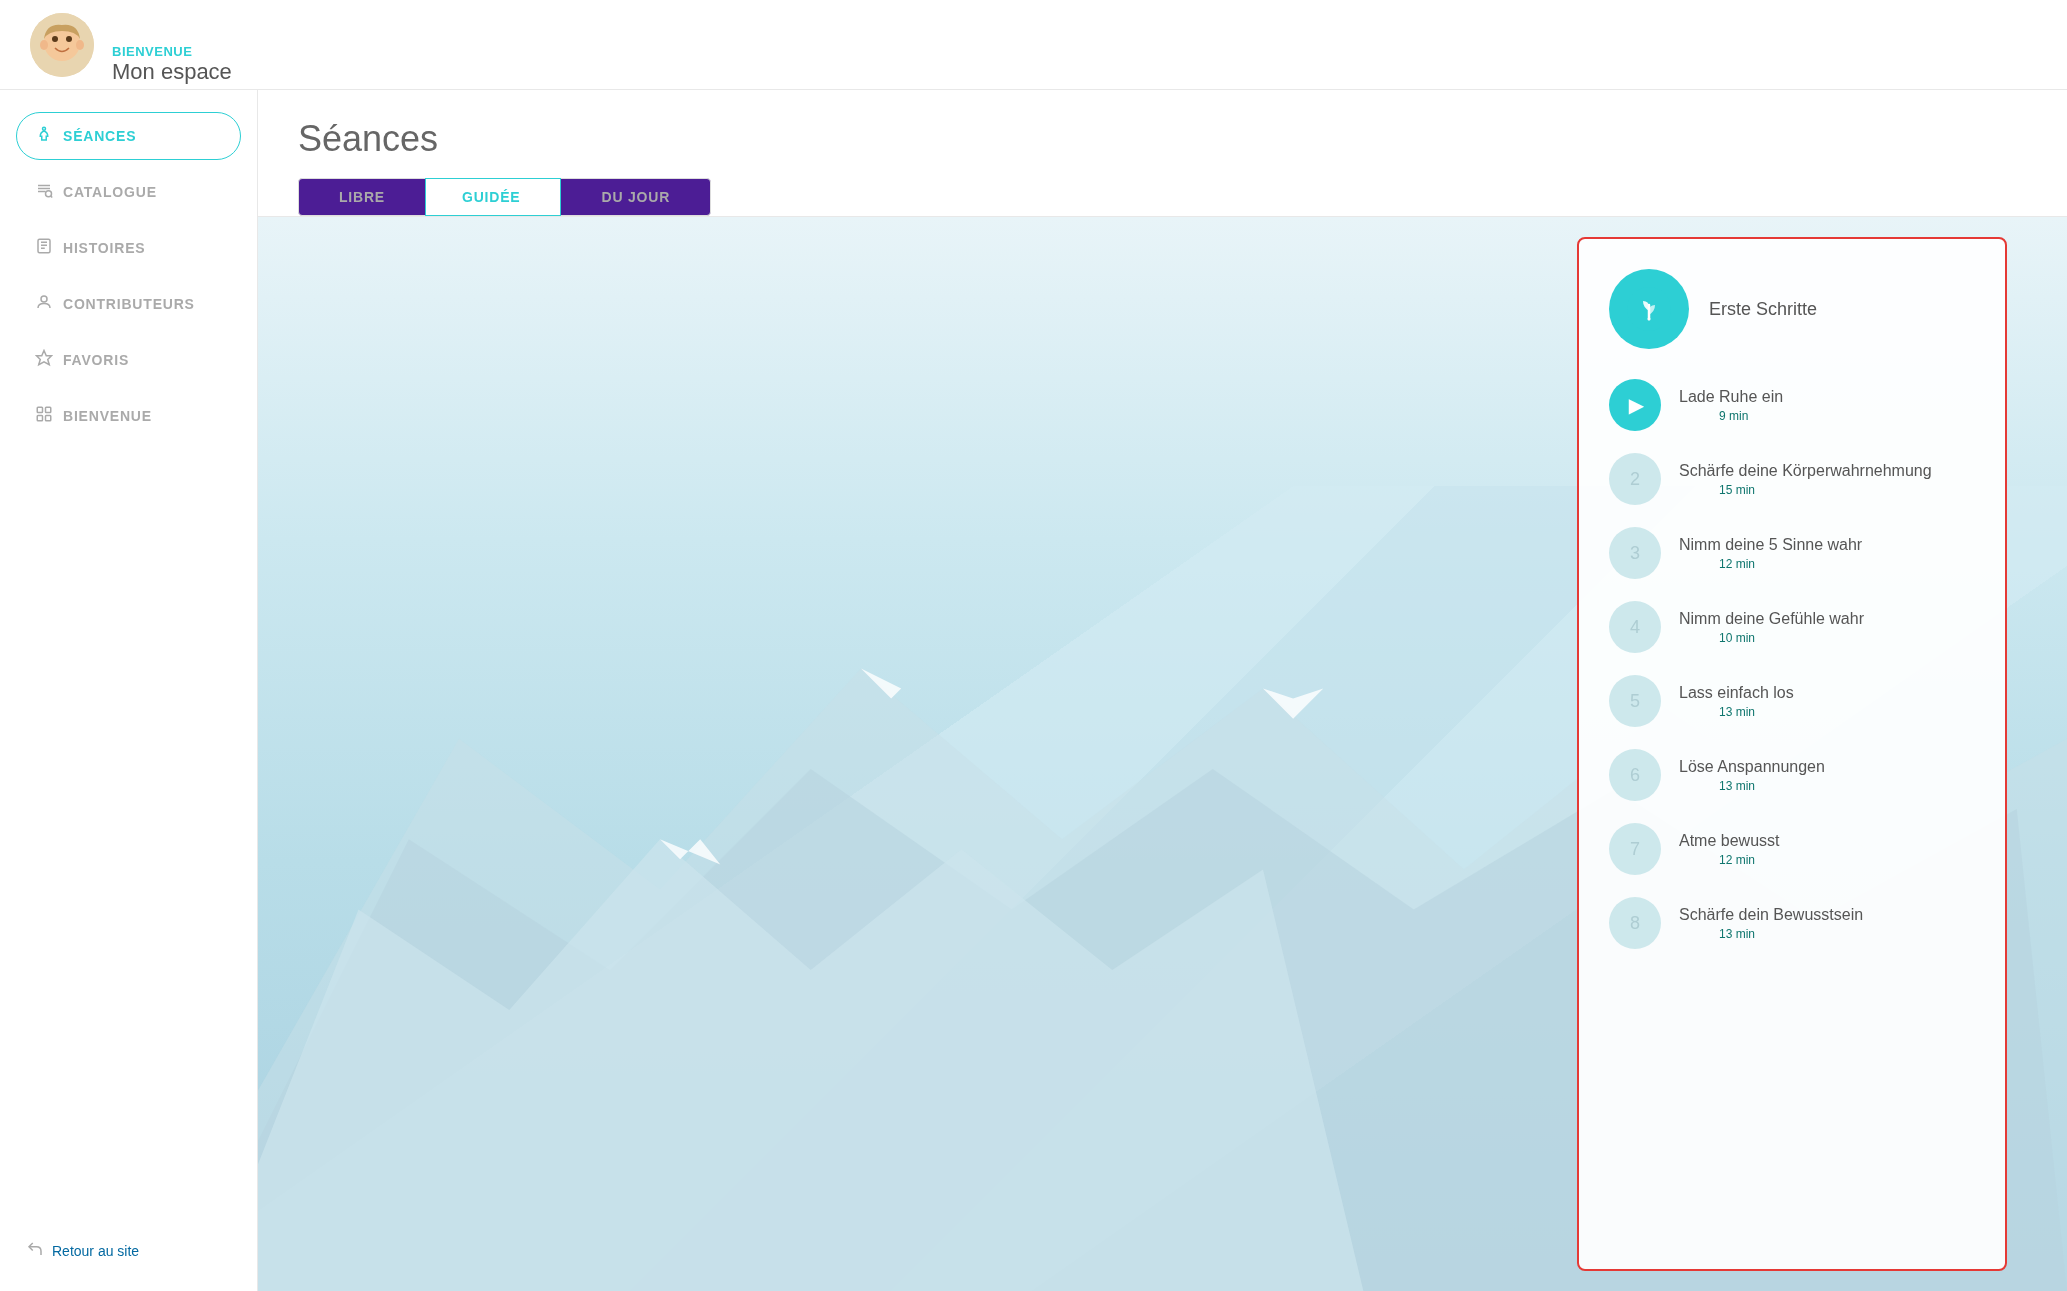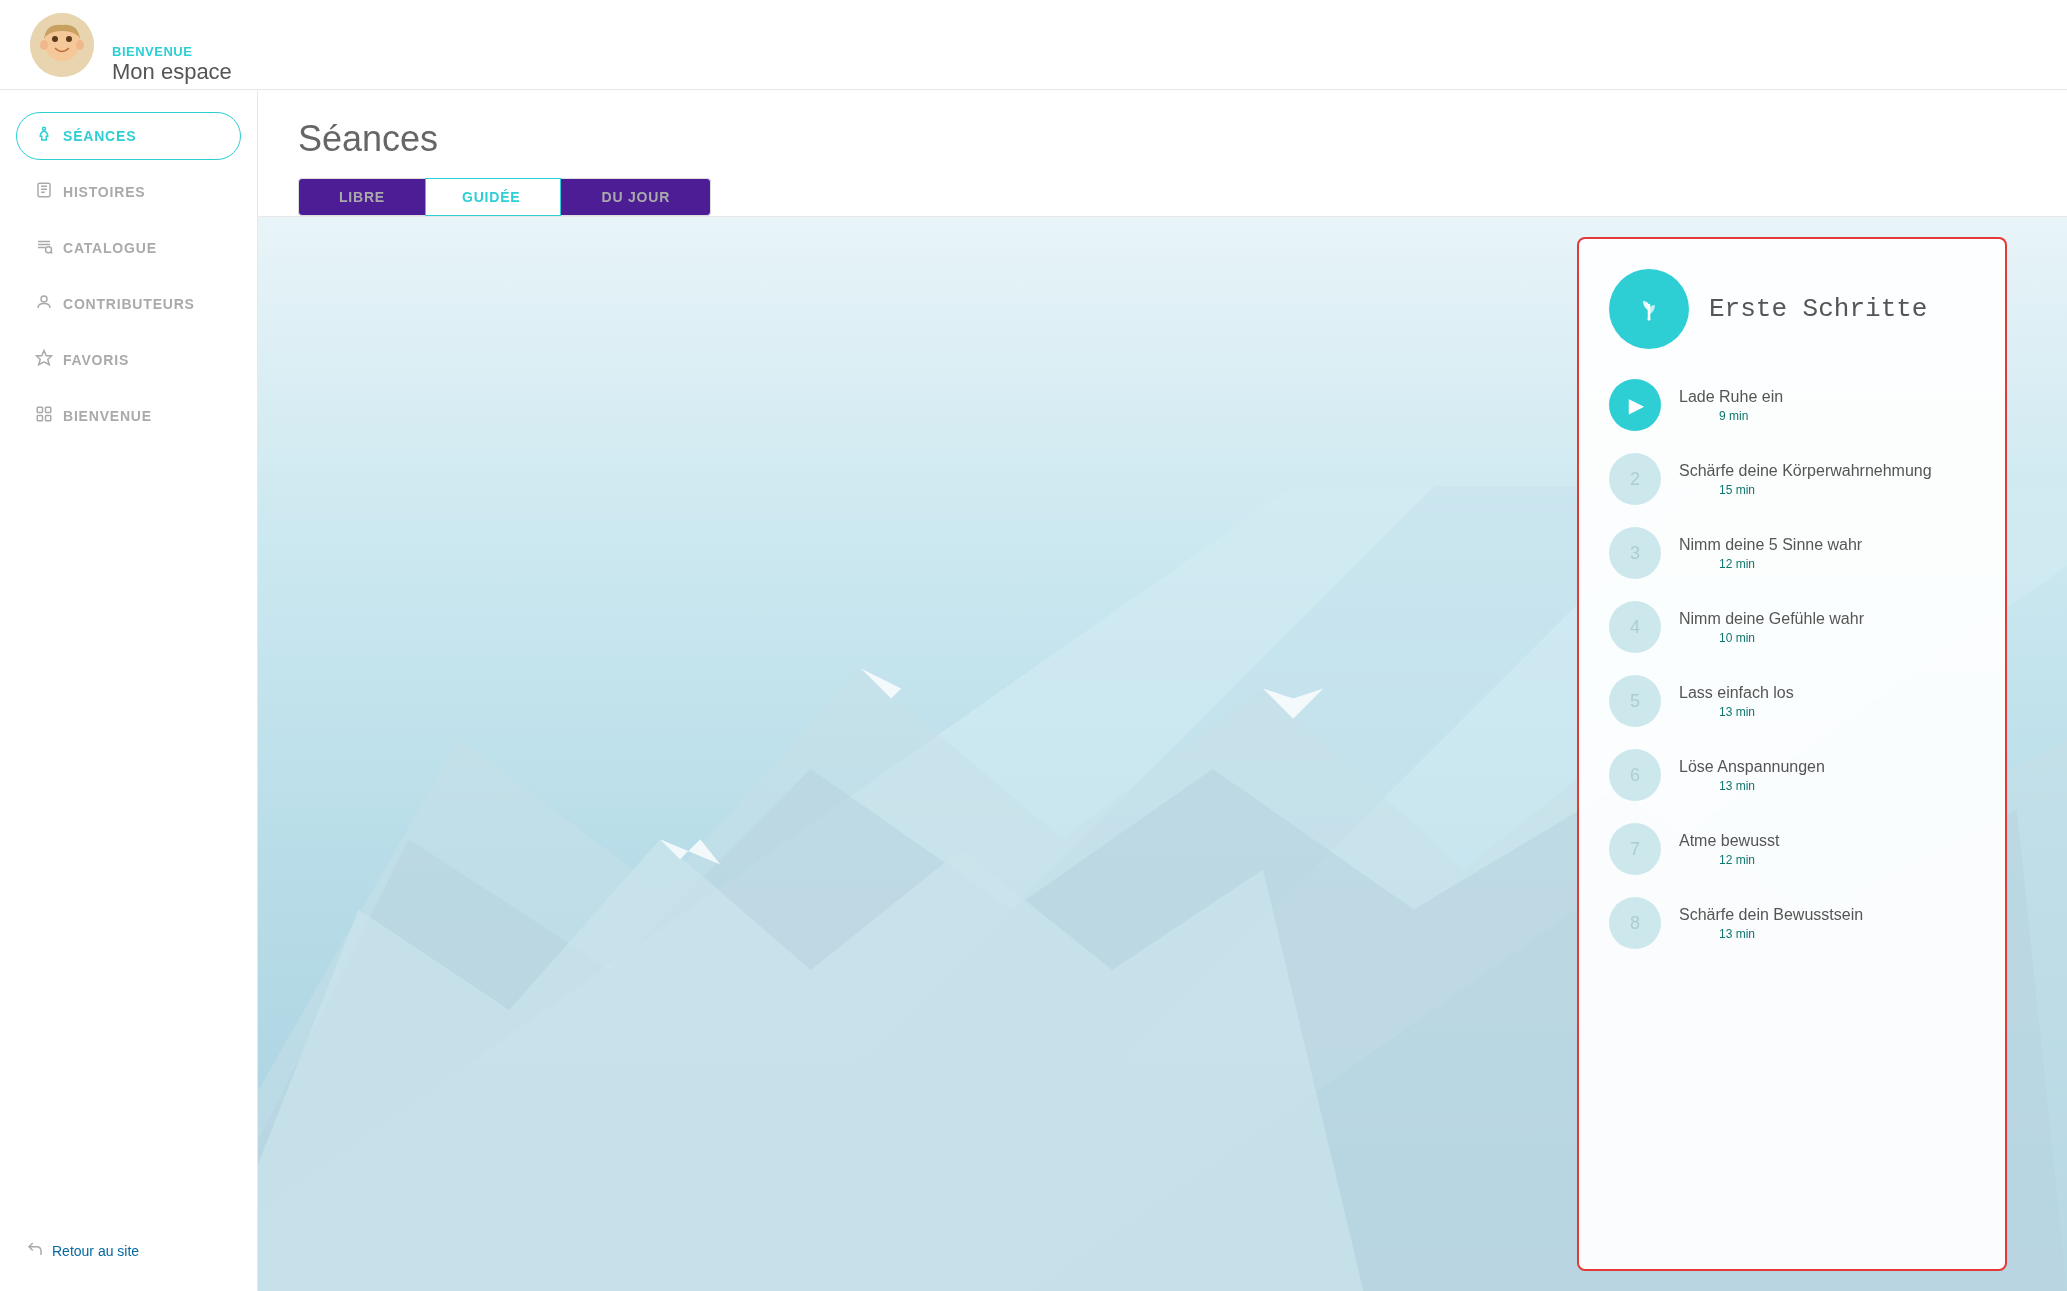--- a/index.html
+++ b/index.html
@@ -212,25 +212,24 @@
       width: 80px;
       height: 80px;
       border-radius: 50%;
       background: #2dcfd4;
       display: flex;
       align-items: center;
       justify-content: center;
       flex-shrink: 0;
     }
     .panel-category-title {
-      font-size: 26px;
+      font-size: 18px;
       font-weight: 300;
       color: #555;
       margin-left: 20px;
-      font-family: Liberation Mono, monospace;
     }
 
     
     .session-item {
       display: flex;
       align-items: center;
       margin-bottom: 22px;
     }
     .session-step {
       width: 52px;
@@ -311,35 +310,35 @@
         <svg width="18" height="18" viewBox="0 0 24 24" fill="none" stroke="#2dcfd4" stroke-width="2">
           <circle cx="12" cy="5" r="2"></circle>
           <path d="M12 8 Q7 10 7 15 L9 15 L9 20 L15 20 L15 15 L17 15 Q17 10 12 8Z"></path>
         </svg>
       </span>
       <span>SÉANCES</span>
     </div>
     <div class="nav-item">
       <span class="nav-icon">
         <svg width="18" height="18" viewBox="0 0 24 24" fill="none" stroke="#aaa" stroke-width="2">
-          <rect x="4" y="3" width="16" height="18" rx="2"></rect>
-          <path d="M8 7 L16 7 M8 11 L16 11 M8 15 L13 15"></path>
-        </svg>
-      </span>
-      <span>HISTOIRES</span>
-    </div>
-    <div class="nav-item">
-      <span class="nav-icon">
-        <svg width="18" height="18" viewBox="0 0 24 24" fill="none" stroke="#aaa" stroke-width="2">
           <path d="M4 6 L20 6 M4 10 L20 10 M4 14 L14 14"></path>
           <circle cx="18" cy="17" r="4"></circle>
           <path d="M21 20 L23 22"></path>
         </svg>
       </span>
       <span>CATALOGUE</span>
+    </div>
+    <div class="nav-item">
+      <span class="nav-icon">
+        <svg width="18" height="18" viewBox="0 0 24 24" fill="none" stroke="#aaa" stroke-width="2">
+          <rect x="4" y="3" width="16" height="18" rx="2"></rect>
+          <path d="M8 7 L16 7 M8 11 L16 11 M8 15 L13 15"></path>
+        </svg>
+      </span>
+      <span>HISTOIRES</span>
     </div>
     <div class="nav-item">
       <span class="nav-icon">
         <svg width="18" height="18" viewBox="0 0 24 24" fill="none" stroke="#aaa" stroke-width="2">
           <circle cx="12" cy="8" r="4"></circle>
           <path d="M4 20 Q4 14 12 14 Q20 14 20 20"></path>
         </svg>
       </span>
       <span>CONTRIBUTEURS</span>
     </div>

